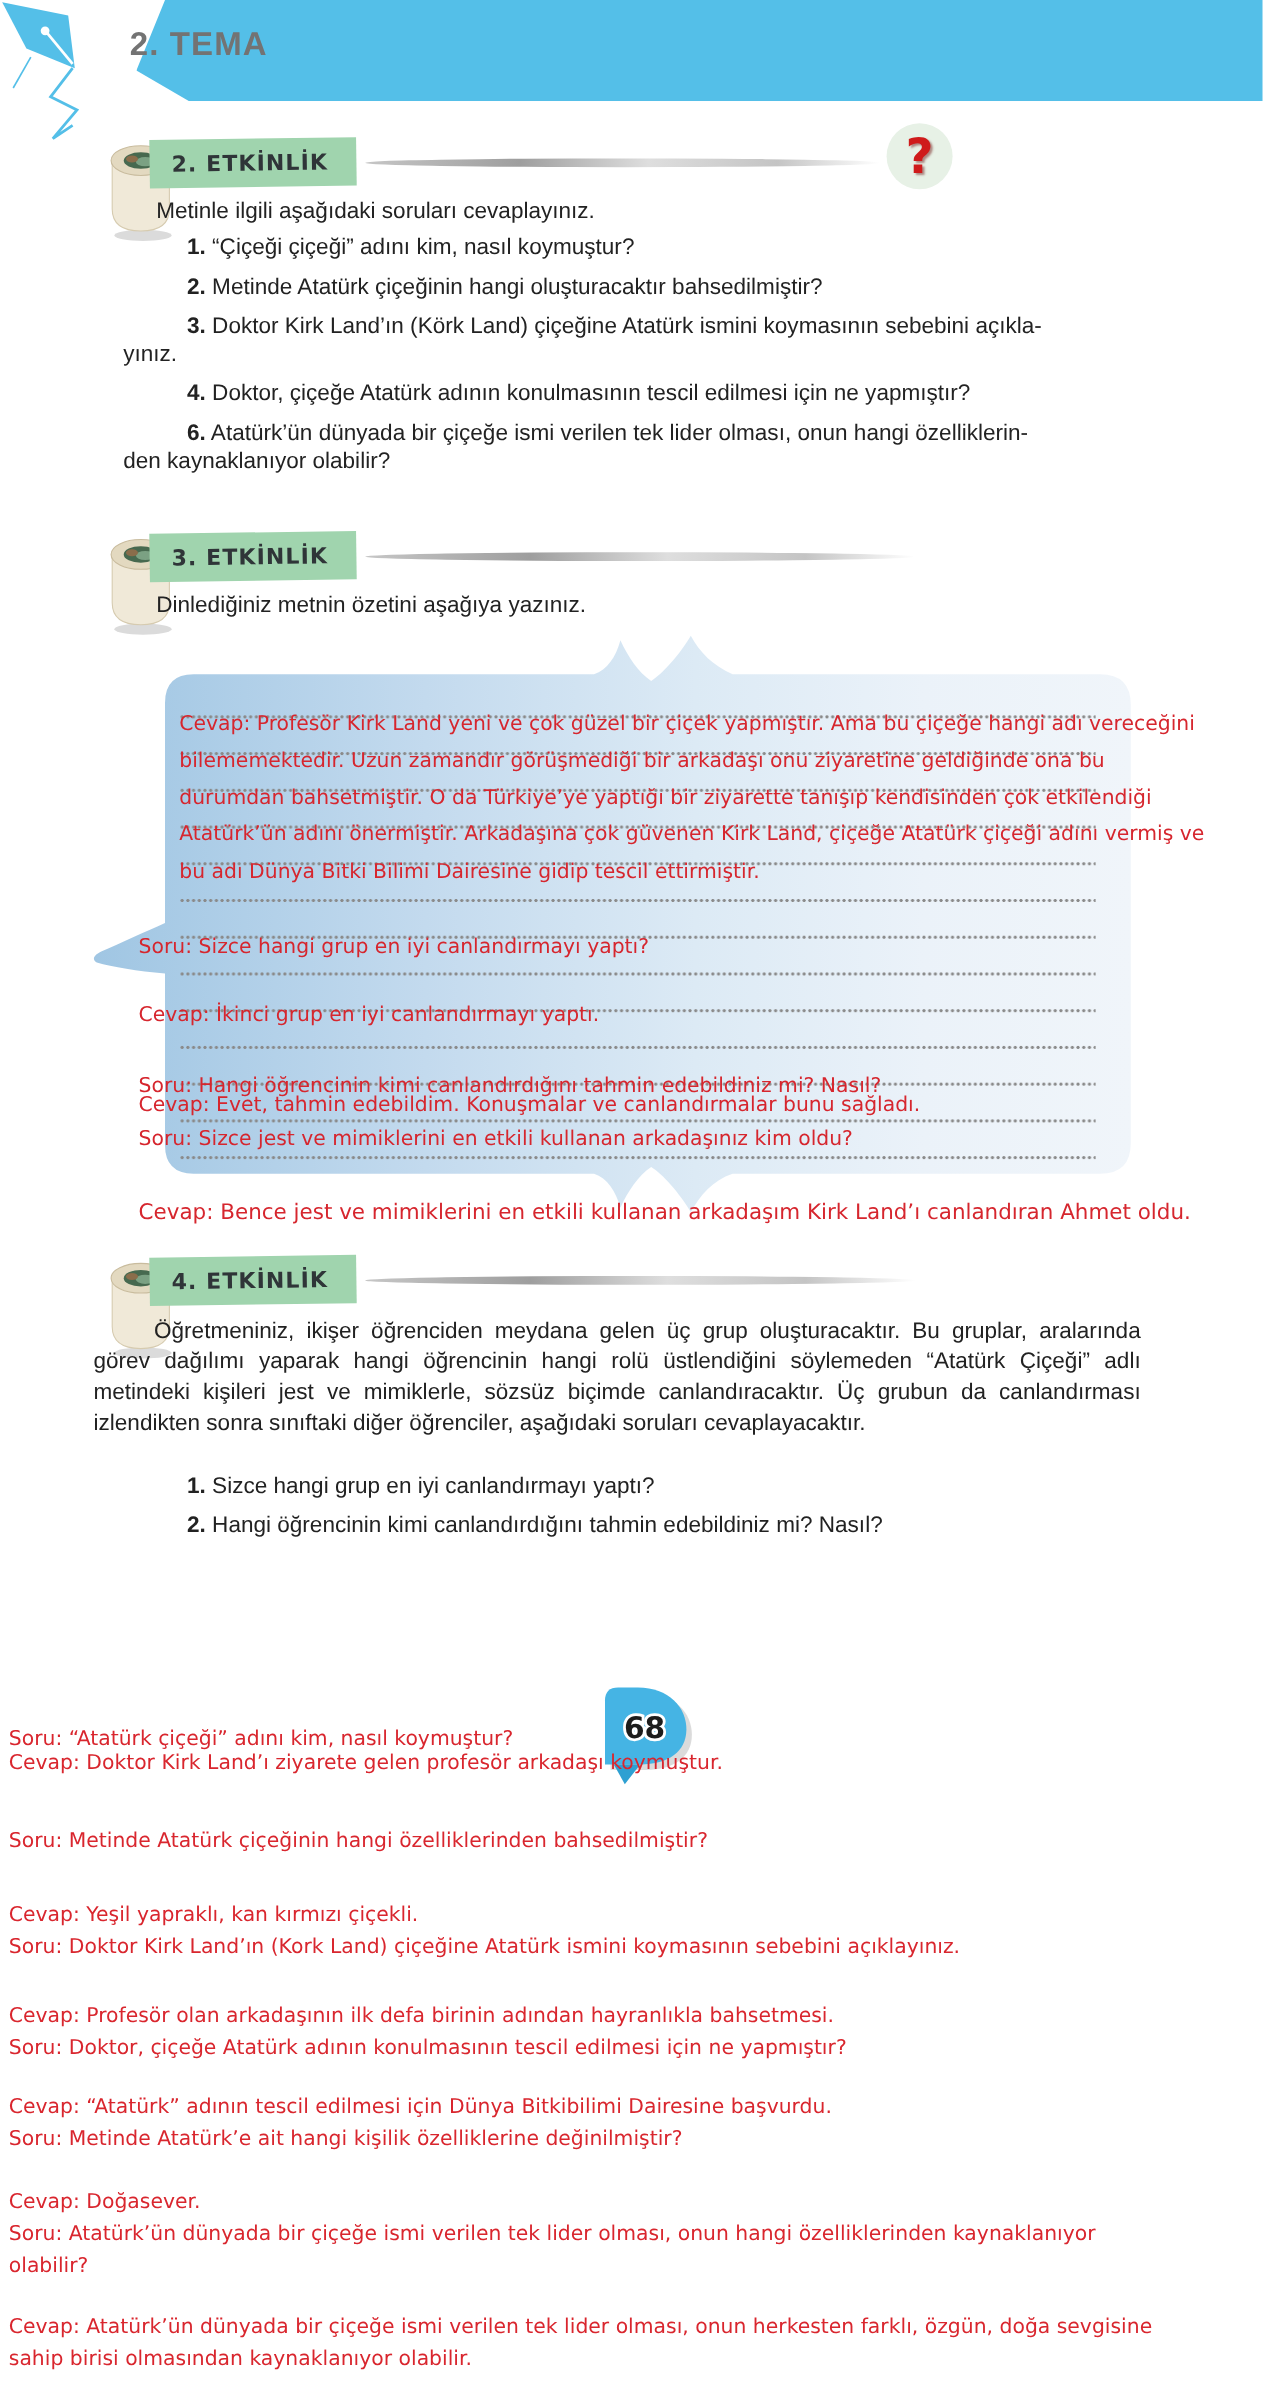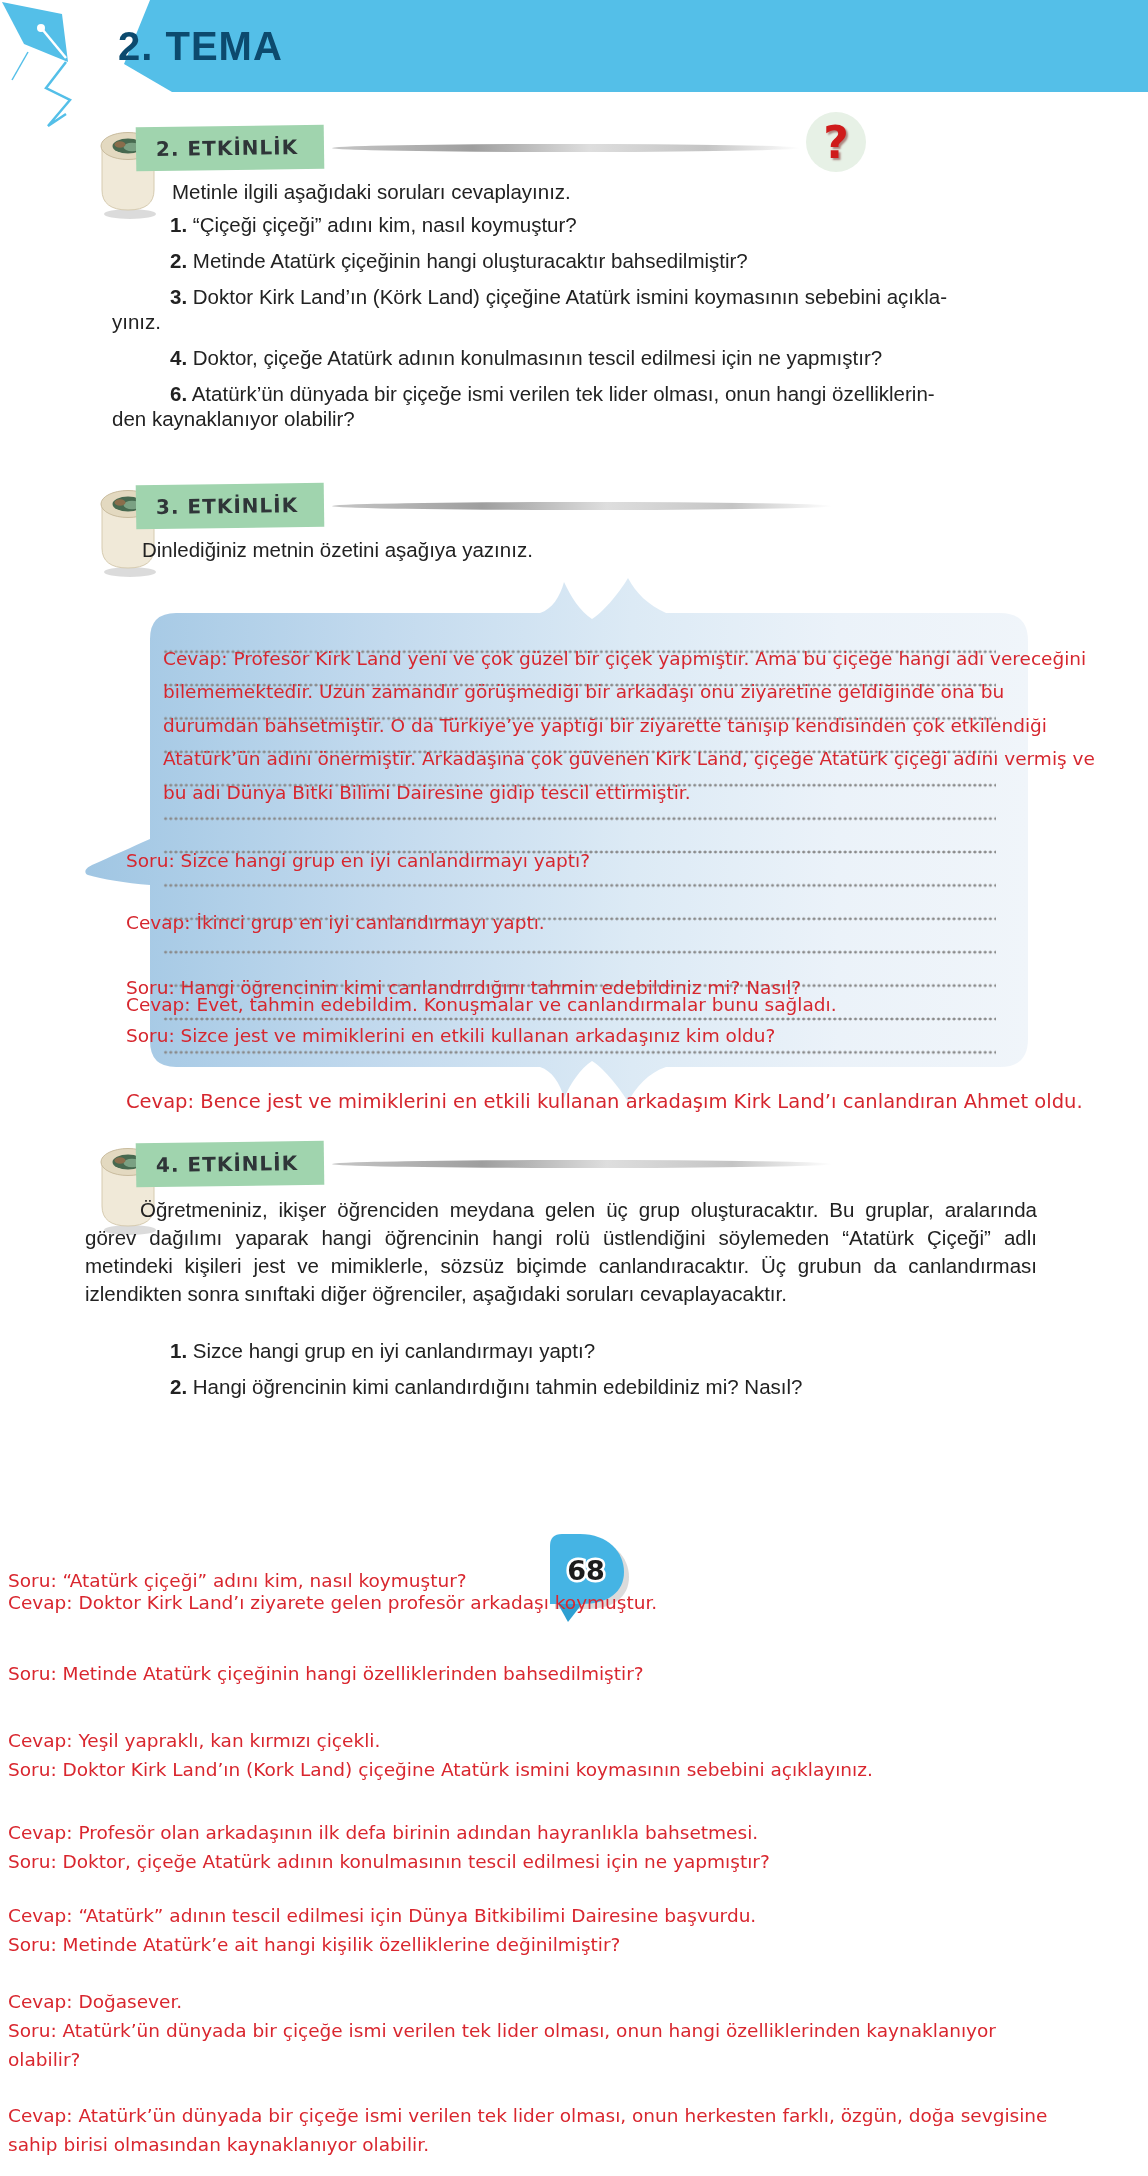--- a/index.html
+++ b/index.html
@@ -3,21 +3,21 @@
 <meta charset="utf-8">
 <style>
   html,body{margin:0;padding:0;}
   body{width:1148px;height:2176px;position:relative;background:#ffffff;
        font-family:"Liberation Sans",sans-serif;overflow:hidden;}
   .abs{position:absolute;}
 
   
   .banner{left:0;top:0;width:1148px;height:92px;background:#54bfe8;
           clip-path:polygon(150px 0,1148px 0,1148px 92px,172px 92px,124px 64px);}
-  .banner-title{left:118px;top:24px;color:#0c4a6e;font-size:40px;font-weight:bold;
+  .banner-title{left:118px;top:24px;color:#737373;font-size:30px;font-weight:bold;
                 letter-spacing:1px;}
 
   
   .act-label{background:#a0d4ae;color:#2f3538;font-weight:bold;font-size:20px;
              letter-spacing:1px;padding:10px 26px 10px 20px;transform:rotate(-0.8deg);
              font-family:"DejaVu Sans",sans-serif;white-space:nowrap;}
   .rule-line{height:8px;width:480px;border-radius:50%;
              background:linear-gradient(to right,#c6c6c6,#9e9e9e 30%,#dedede 55%,#c4c4c4 80%,rgba(255,255,255,0));}
   .qmark-circle{width:60px;height:60px;border-radius:50%;background:#e7f1e6;
                 display:flex;align-items:center;justify-content:center;}
@@ -66,21 +66,21 @@
   <ellipse cx="38" cy="28" rx="15.5" ry="7.5" fill="#47694f"></ellipse>
   <ellipse cx="42" cy="29" rx="8.5" ry="4.2" fill="#7ba183"></ellipse>
   <ellipse cx="30" cy="26.5" rx="5.5" ry="3.2" fill="#8a6d4b"></ellipse>
 </svg>
 <div class="abs act-label" style="left:136px;top:126px;">2. ETKİNLİK</div>
 <div class="abs rule-line" style="left:332px;top:144px;width:468px;"></div>
 <div class="abs qmark-circle" style="left:806px;top:112px;">
   <span>?</span>
 </div>
 
-<div class="abs body-text" style="left:142px;top:180px;margin-left:30px;">Metinle ilgili aşağıdaki soruları cevaplayınız.</div>
+<div class="abs body-text" style="left:142px;top:180px;">Metinle ilgili aşağıdaki soruları cevaplayınız.</div>
 
 <div class="abs qlist" style="left:112px;top:212px;">
   <div class="qitem"><b>1.</b> <span>“Çiçeği çiçeği” adını kim, nasıl koymuştur?</span></div>
   <div class="qitem"><b>2.</b> <span>Metinde Atatürk çiçeğinin hangi oluşturacaktır bahsedilmiştir?</span></div>
   <div class="qitem"><b>3.</b> <span>Doktor Kirk Land’ın (Körk Land) çiçeğine Atatürk ismini koymasının sebebini açıkla-
 yınız.</span></div>
   <div class="qitem"><b>4.</b> <span>Doktor, çiçeğe Atatürk adının konulmasının tescil edilmesi için ne yapmıştır?</span></div>
   <div class="qitem"><b>6.</b> <span>Atatürk’ün dünyada bir çiçeğe ismi verilen tek lider olması, onun hangi özelliklerin-
 den kaynaklanıyor olabilir?</span></div>
 </div>

